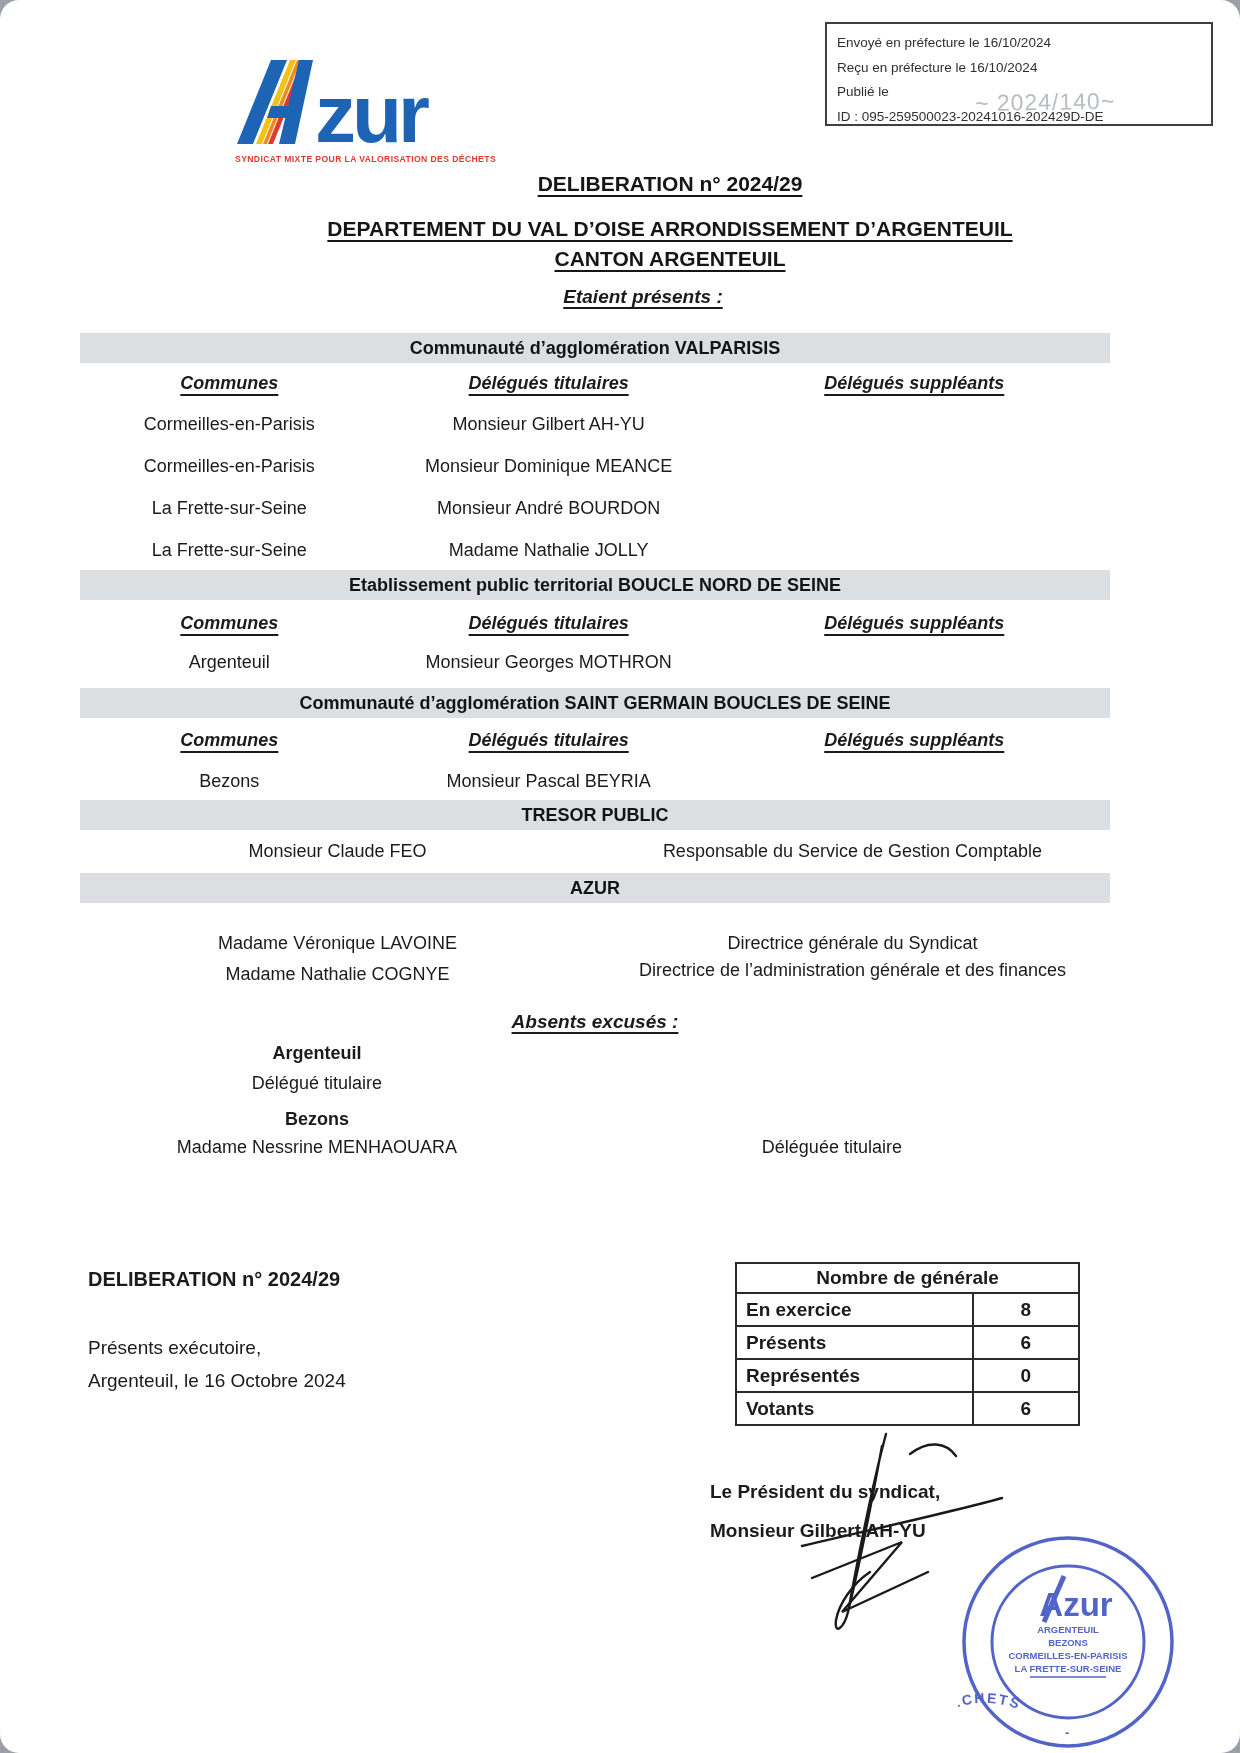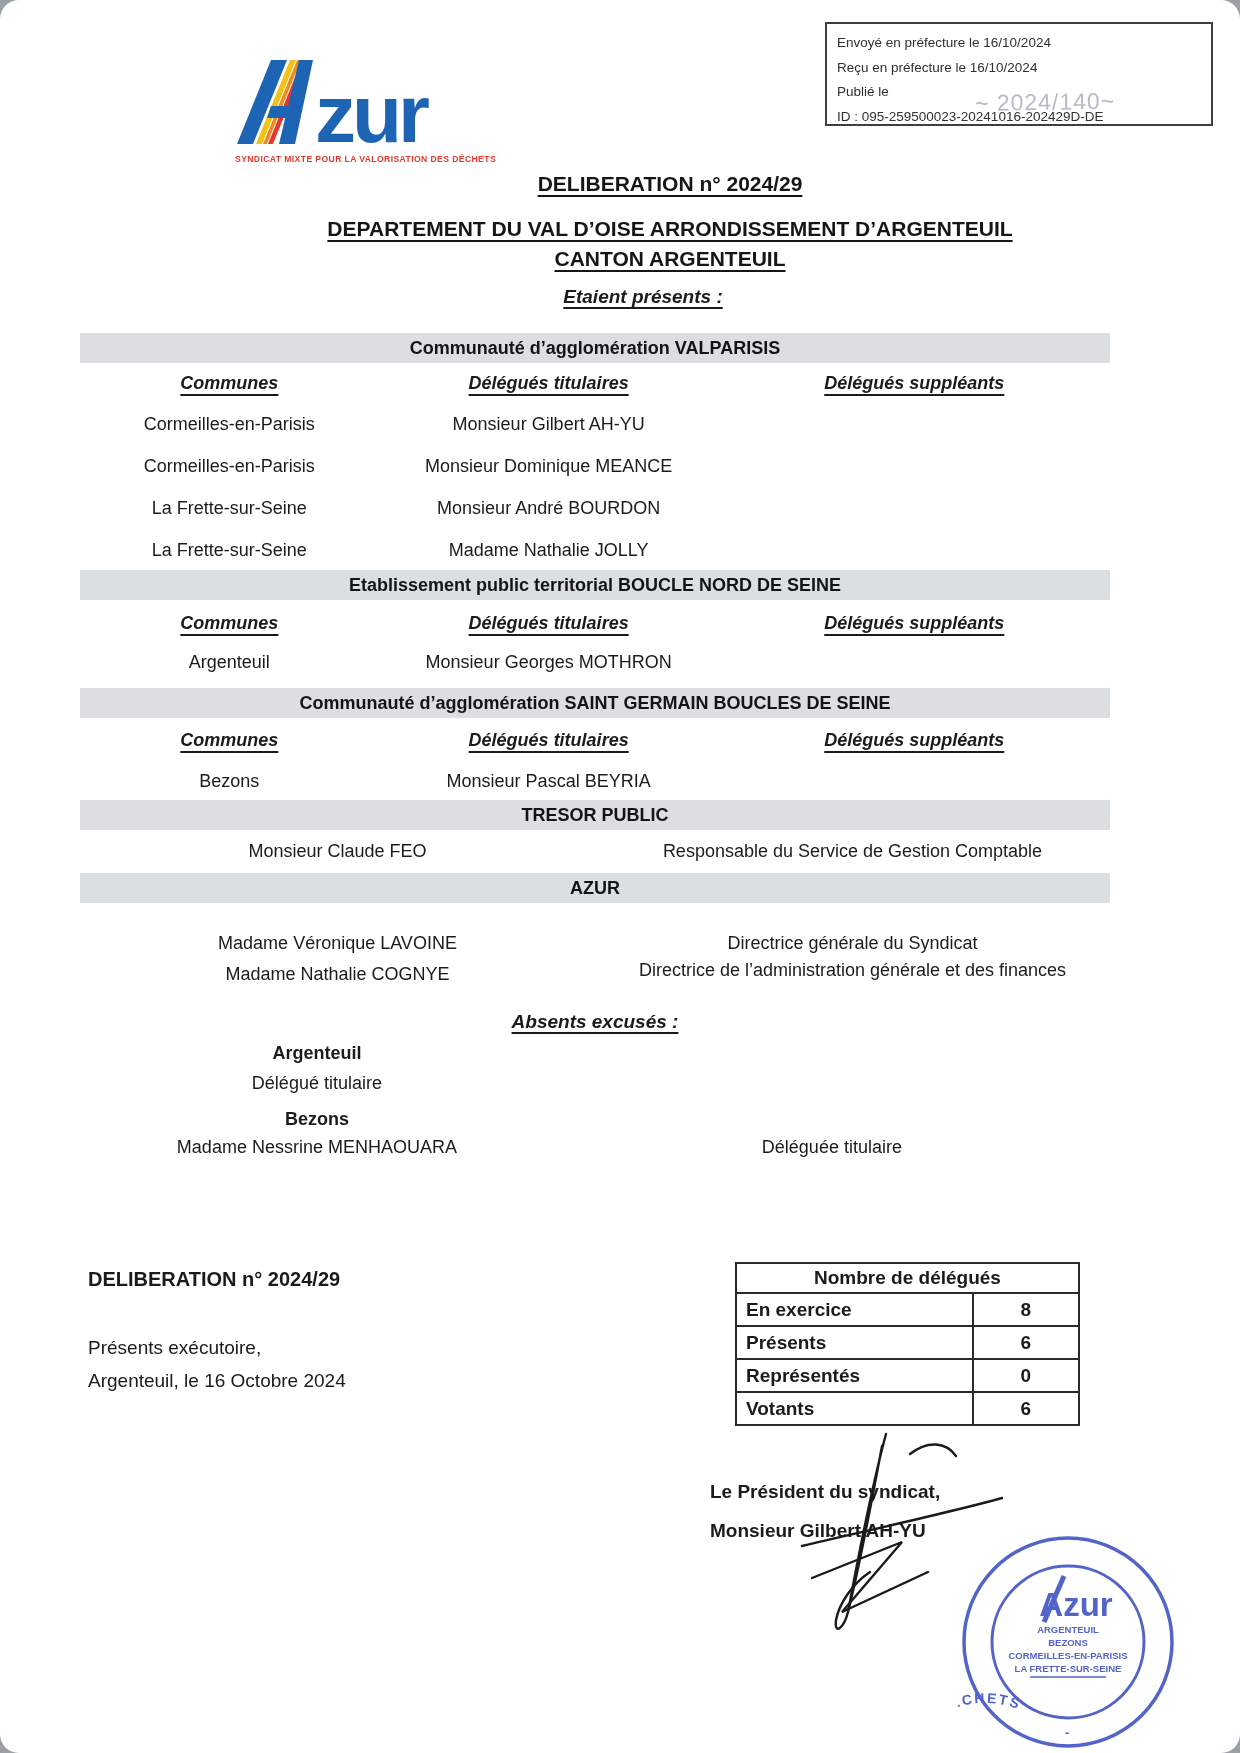--- a/index.html
+++ b/index.html
@@ -208,21 +208,21 @@
 
   <div class="footer-delib">DELIBERATION n° 2024/29</div>
   <div class="cert">
     <div>Présents exécutoire,</div>
     <div>Argenteuil, le 16 Octobre 2024</div>
   </div>
 
   <table class="deleg-table">
     <tbody>
       <tr>
-          <th class="dt-title" colspan="2">Nombre de délégués</th>
+          <th class="dt-title" colspan="2">Nombre de générale</th>
         </tr>
       <tr>
         <td class="dt-label">En exercice</td>
         <td class="dt-value">8</td>
       </tr>
       <tr>
         <td class="dt-label">Présents</td>
         <td class="dt-value">6</td>
       </tr>
       <tr>

